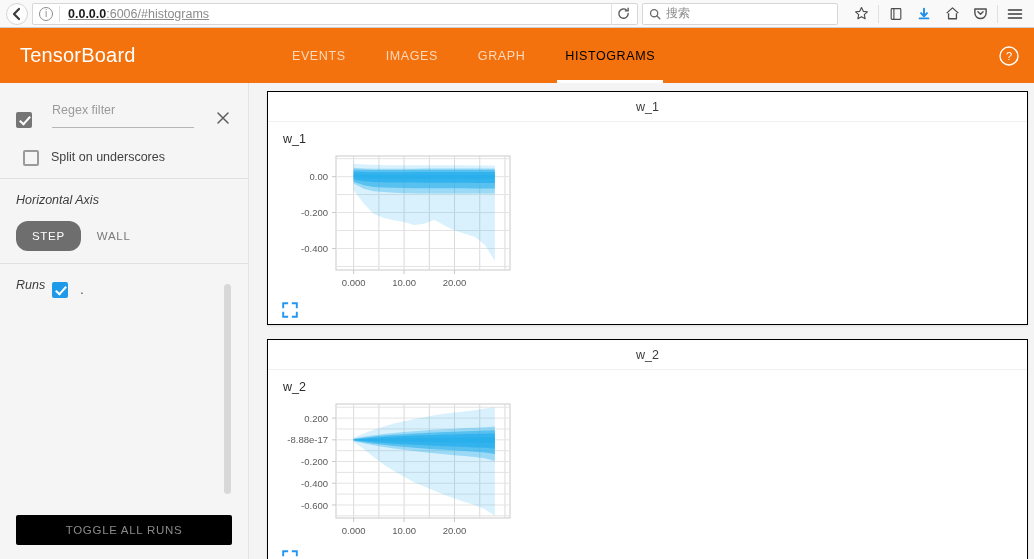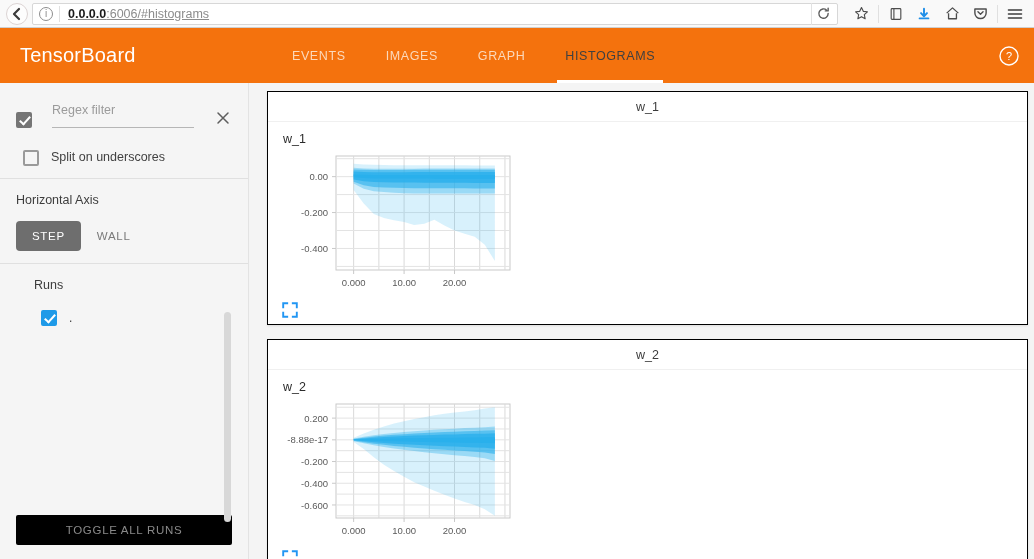--- a/index.html
+++ b/index.html
@@ -117,21 +117,21 @@
     display: flex;
     align-items: center;
     padding: 0 20px;
     font-size: 12.5px;
     letter-spacing: .6px;
     color: #fcd9bb;
     position: relative;
     height: 100%;
     text-align: center;
   }
-  .tb-tab.active { color: #404040; }
+  .tb-tab.active { color: #000000; }
   .tb-tab.active::after {
     content: "";
     position: absolute;
     left: 12px; right: 12px; bottom: 0;
     height: 3px;
     background: #ffffff;
   }
   .tb-help {
     position: absolute;
     right: 14px; top: 50%;
@@ -207,35 +207,36 @@
     gap: 12px;
     padding-top: 22px;
     padding-left: 7px;
   }
   .split-label { font-size: 12.5px; color: #424242; }
 
   .sb-title {
     font-size: 12.5px;
     color: #3d3d3d;
     padding: 0 0 14px 0;
+    font-style: italic;
   }
   .axis-buttons { display: flex; align-items: center; }
   .axis-btn {
     font-size: 11.5px;
     letter-spacing: .7px;
     color: #7a7a7a;
     padding: 9px 16px;
-    border-radius: 4px;
+    border-radius: 12px;
   }
   .axis-btn.active {
     background: #6e6e6e;
     color: #ffffff;
   }
 
-  .runs-wrap { padding: 14px 16px 0 22px; position: relative; flex: 1 1 auto; display:flex; flex-direction:column;margin-left:12px; }
+  .runs-wrap { padding: 14px 16px 0 16px; position: relative; flex: 1 1 auto; display:flex; flex-direction:row; }
   .runs-list { position: relative; flex: 1 1 auto; }
   .run-row {
     display: flex;
     align-items: center;
     gap: 12px;
     padding-top: 4px;
     padding-left: 7px;
   }
   .run-label { font-size: 12px; color: #3d3d3d; }
   .runs-scrollbar {
@@ -312,20 +313,27 @@
   <div class="urlbar">
     <div class="url-info">i</div>
     <div class="url-sep"></div>
     <div class="url-text"><b>0.0.0.0</b><span>:6006/#histograms</span></div>
     <div class="url-reload">
       <svg width="13" height="13" viewBox="0 0 14 14">
           <path d="M12 7a5 5 0 1 1-1.6-3.6" fill="none" stroke="#5b5b5b" stroke-width="1.5" stroke-linecap="round"></path>
           <path d="M12 1.2 L12 4.2 L9 4.2" fill="none" stroke="#5b5b5b" stroke-width="1.5" stroke-linecap="round" stroke-linejoin="round"></path>
         </svg>
     </div>
+  </div>
+  <div class="searchbar">
+    <svg width="12" height="12" viewBox="0 0 14 14">
+        <circle cx="6" cy="6" r="4.2" fill="none" stroke="#6b6b6b" stroke-width="1.5"></circle>
+        <path d="M9.2 9.2 L12.6 12.6" stroke="#6b6b6b" stroke-width="1.6" stroke-linecap="round"></path>
+      </svg>
+    <span class="ph">搜索</span>
   </div>
   <div class="tb-icons">
     <div class="tb-icon">
       <svg width="15" height="15" viewBox="0 0 16 16">
           <path d="M8 1.6 L9.9 5.7 L14.3 6.2 L11 9.2 L11.9 13.6 L8 11.4 L4.1 13.6 L5 9.2 L1.7 6.2 L6.1 5.7 Z" fill="none" stroke="#4d4d4d" stroke-width="1.2" stroke-linejoin="round"></path>
         </svg>
     </div>
     <div class="tb-div"></div>
     <div class="tb-icon">
       <svg width="14" height="14" viewBox="0 0 16 16">

